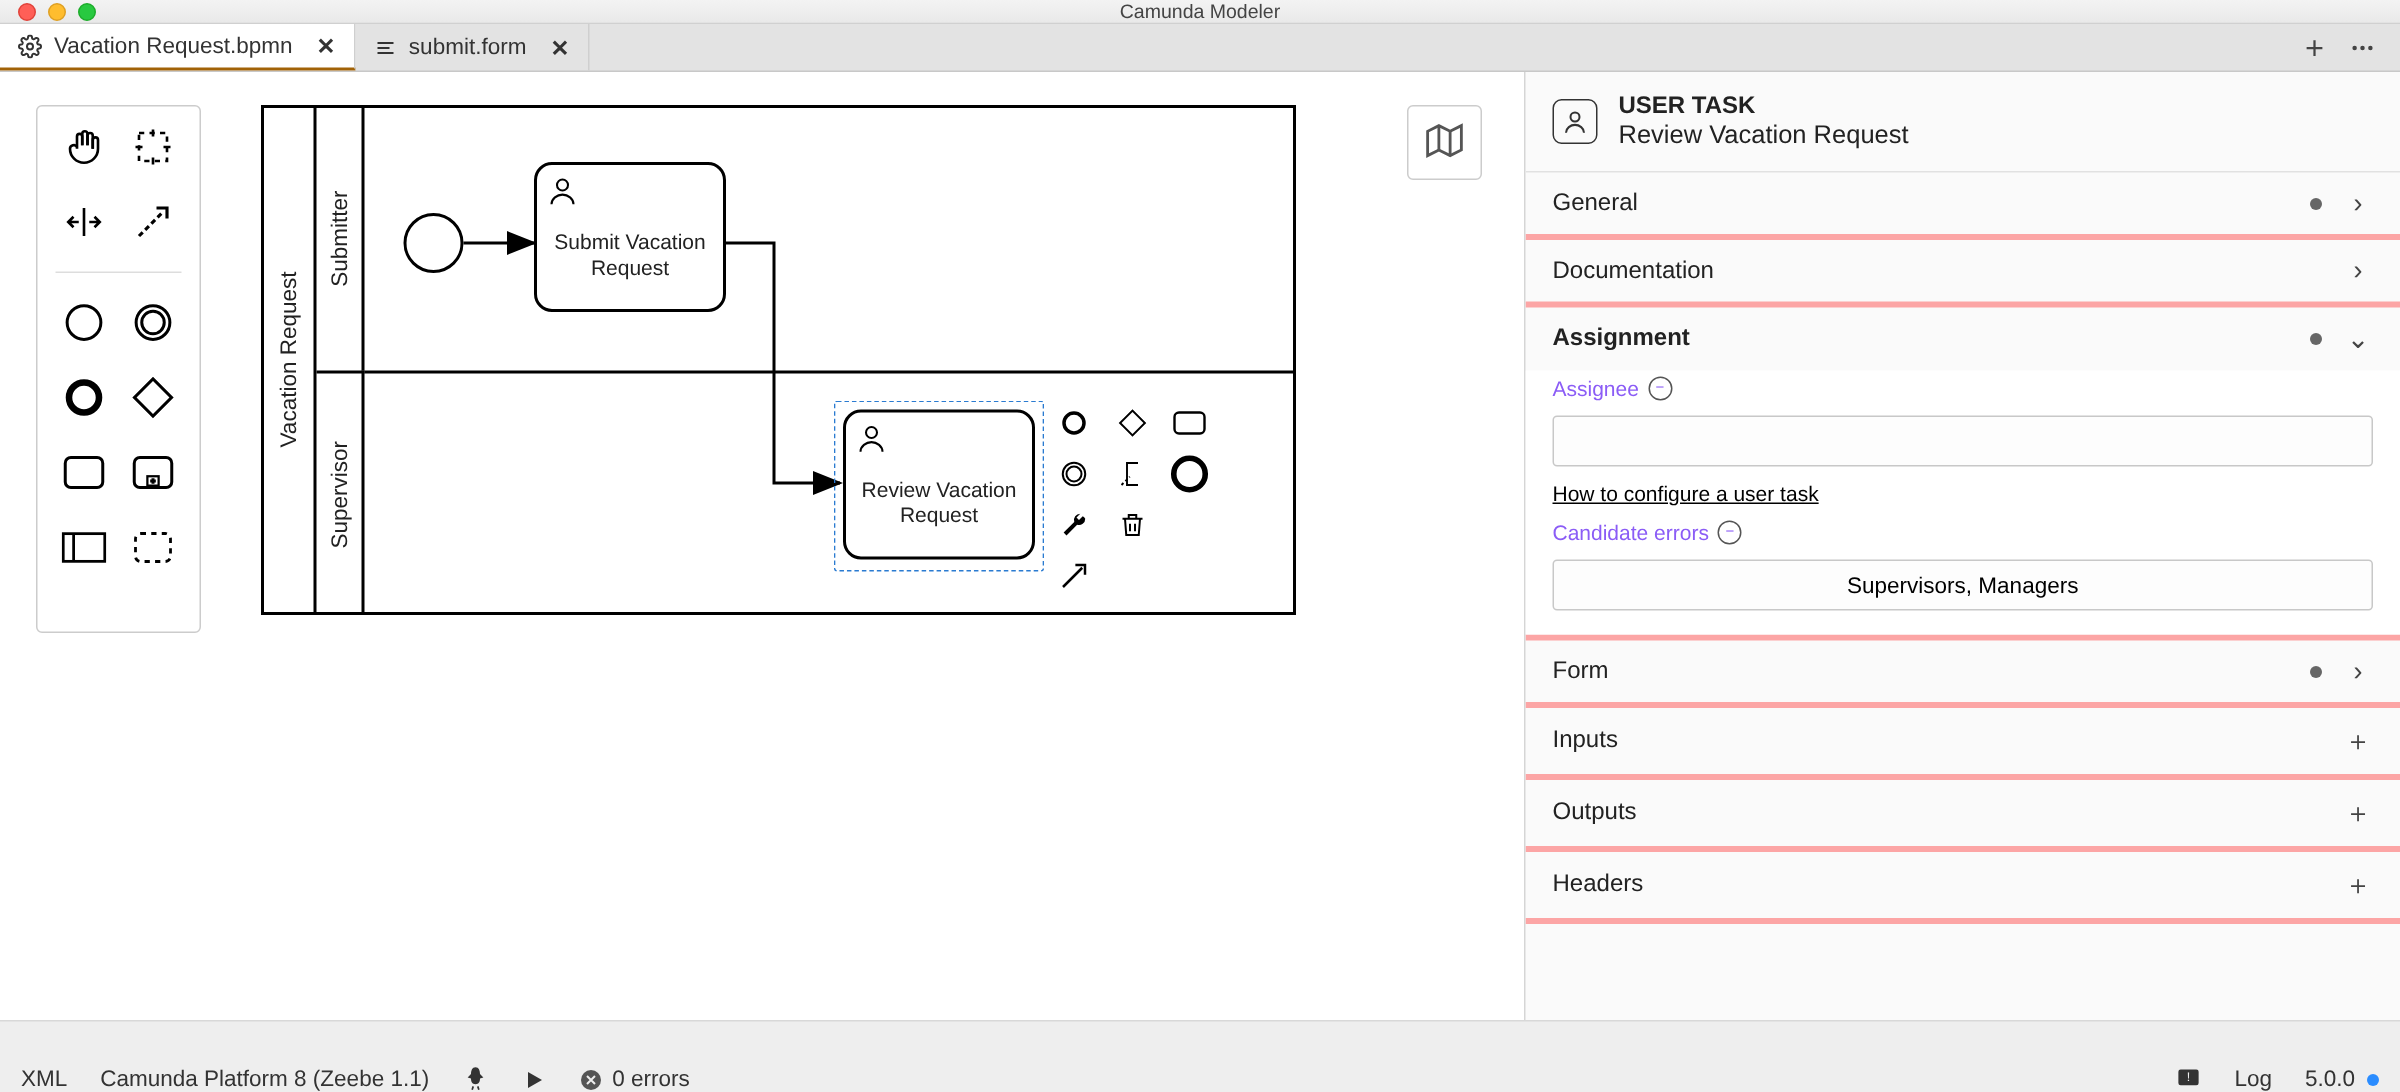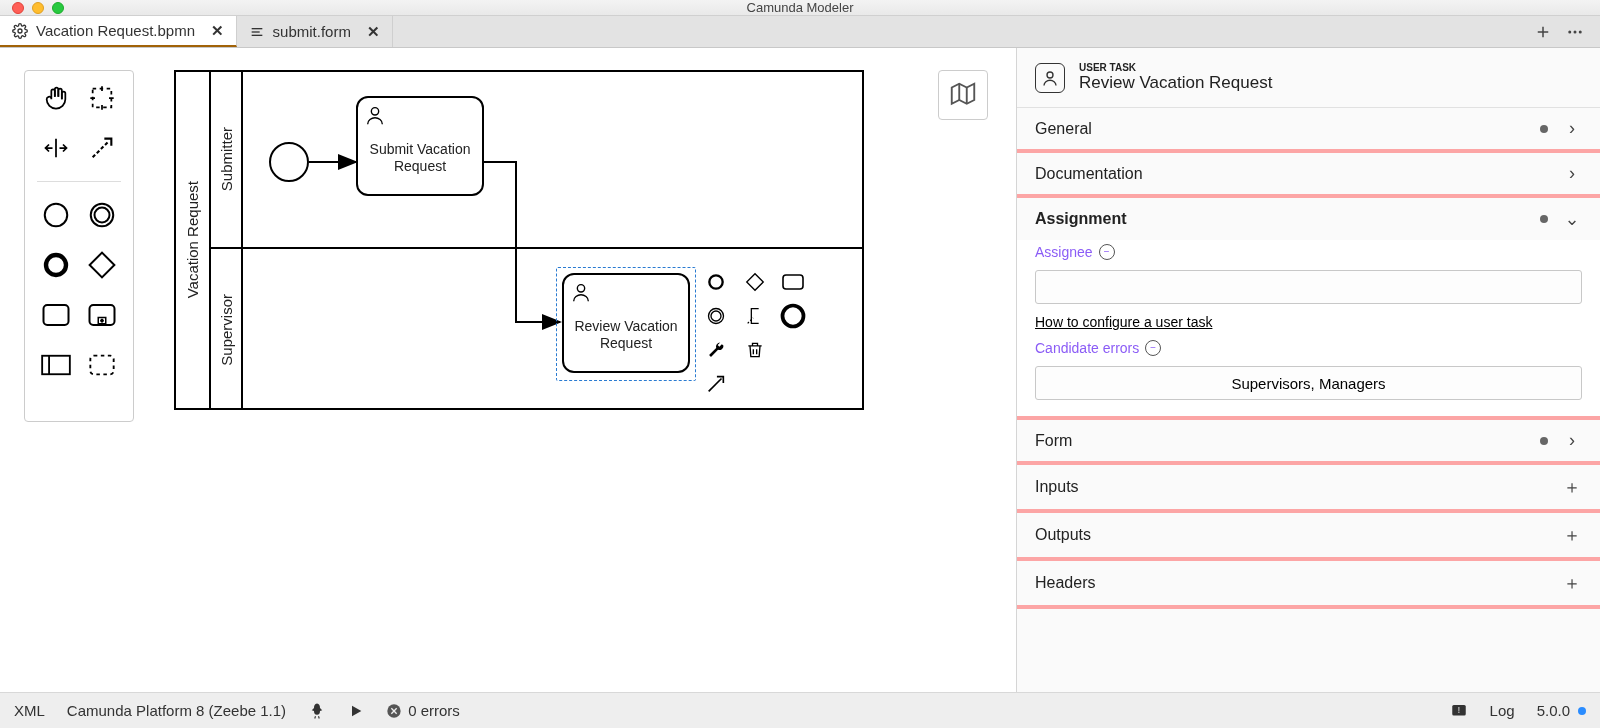--- a/index.html
+++ b/index.html
@@ -45,36 +45,36 @@
 .selection-box { position: absolute; border: 1px dashed #2a7bd1; border-radius: 2px; }
 .context-pad { position: absolute; width: 110px; height: 110px; display: grid; grid-template-columns: repeat(3, 1fr); gap: 6px; }
 .context-pad .cp { width: 28px; height: 28px; display: flex; align-items: center; justify-content: center; cursor: pointer; }
 
 .minimap-btn { position: absolute; top: 22px; right: 28px; width: 50px; height: 50px; border: 1px solid #ccc; border-radius: 4px; display: flex; align-items: center; justify-content: center; cursor: pointer; background: #fff; }
 
 
 .props { width: 584px; border-left: 1px solid #d5d5d5; background: #fafafa; display: flex; flex-direction: column; font-size: 15px; overflow-y: auto; }
 .props-header { display: flex; align-items: center; gap: 14px; padding: 14px 18px; border-bottom: 1px solid #e1e1e1; }
 .props-header .ph-icon { width: 30px; height: 30px; border: 1.5px solid #333; border-radius: 6px; display: flex; align-items: center; justify-content: center; }
-.props-header .ph-type { font-weight: 700; font-size: 10px; }
+.props-header .ph-type { font-weight: 700; font-size: 16px; }
 .props-header .ph-name { font-size: 17px; }
 .section { border-bottom: 4px solid #fca5a5; }
 .section-h { display: flex; align-items: center; padding: 10px 18px; cursor: pointer; }
 .section-h .sh-label { flex: 1; font-size: 16px; }
 .section.open .sh-label { font-weight: 700; }
 .section-h .dot { width: 8px; height: 8px; border-radius: 50%; background: #666; margin-right: 14px; }
 .section-h .chev, .section-h .plus { width: 20px; text-align: center; color: #444; font-size: 18px; }
 .section-body { padding: 4px 18px 16px 18px; display: flex; flex-direction: column; gap: 10px; background: #fff; }
 .field-label { display: flex; align-items: center; gap: 6px; font-size: 14px; color: #8b5cf6; }
 .field-label .remove { width: 16px; height: 16px; border: 1.3px solid #555; border-radius: 50%; display: flex; align-items: center; justify-content: center; font-size: 10px; line-height: 1; cursor: pointer; }
 .field-input { width: 100%; height: 34px; border: 1px solid #c8c8c8; border-radius: 3px; padding: 0 10px; font-size: 15px; background: #fdfdfd; text-align: center; }
 .link { color: #000000; text-decoration: underline; cursor: pointer; font-size: 14px; }
 
 
-.statusbar { height: 36px; background: #eee; border-top: 1px solid #d8d8d8; display: flex; align-items: center; padding: 0 14px; font-size: 15px; color: #333; gap: 22px; }
+.statusbar { height: 48px; background: #eee; border-top: 1px solid #d8d8d8; display: flex; align-items: flex-end; padding: 0 14px; font-size: 15px; color: #333; gap: 22px; }
 .statusbar .spacer { flex: 1; }
 .statusbar .sb-item { display: flex; align-items: center; gap: 6px; cursor: pointer; }
 .sb-badge { width: 8px; height: 8px; border-radius: 50%; background: #2a8cff; display: inline-block; margin-left: 2px; }
 
 svg { display: block; }
 </style>
 </head>
 <body>
 
 <div class="titlebar">
@@ -235,21 +235,21 @@
       <svg style="position:absolute; left:0; top:0;" width="690" height="340">
         <defs>
             <marker id="arrow" markerWidth="10" markerHeight="8" refX="9" refY="4" orient="auto">
               <path d="M0,0 L10,4 L0,8 z" fill="#000"></path>
             </marker>
           </defs>
         <line x1="133" y1="90" x2="180" y2="90" stroke="#000" stroke-width="2" marker-end="url(#arrow)"></line>
         <polyline points="308,90 340,90 340,250 384,250" fill="none" stroke="#000" stroke-width="2" marker-end="url(#arrow)"></polyline>
       </svg>
 
-      <div class="task" style="left:180px; top:24px;">
+      <div class="task" style="left:180px; top:36px;">
         <span class="user-icon">
             <svg width="22" height="22" viewBox="0 0 24 24" fill="none" stroke="#000" stroke-width="1.5">
               <circle cx="12" cy="8" r="4"></circle>
               <path d="M4 22c0-4 4-7 8-7s8 3 8 7"></path>
             </svg>
           </span>
         <div class="task-label">Submit Vacation Request</div>
       </div>
 
       <div class="selection-box" style="left:380px; top:195px; width:140px; height:114px;"></div>

